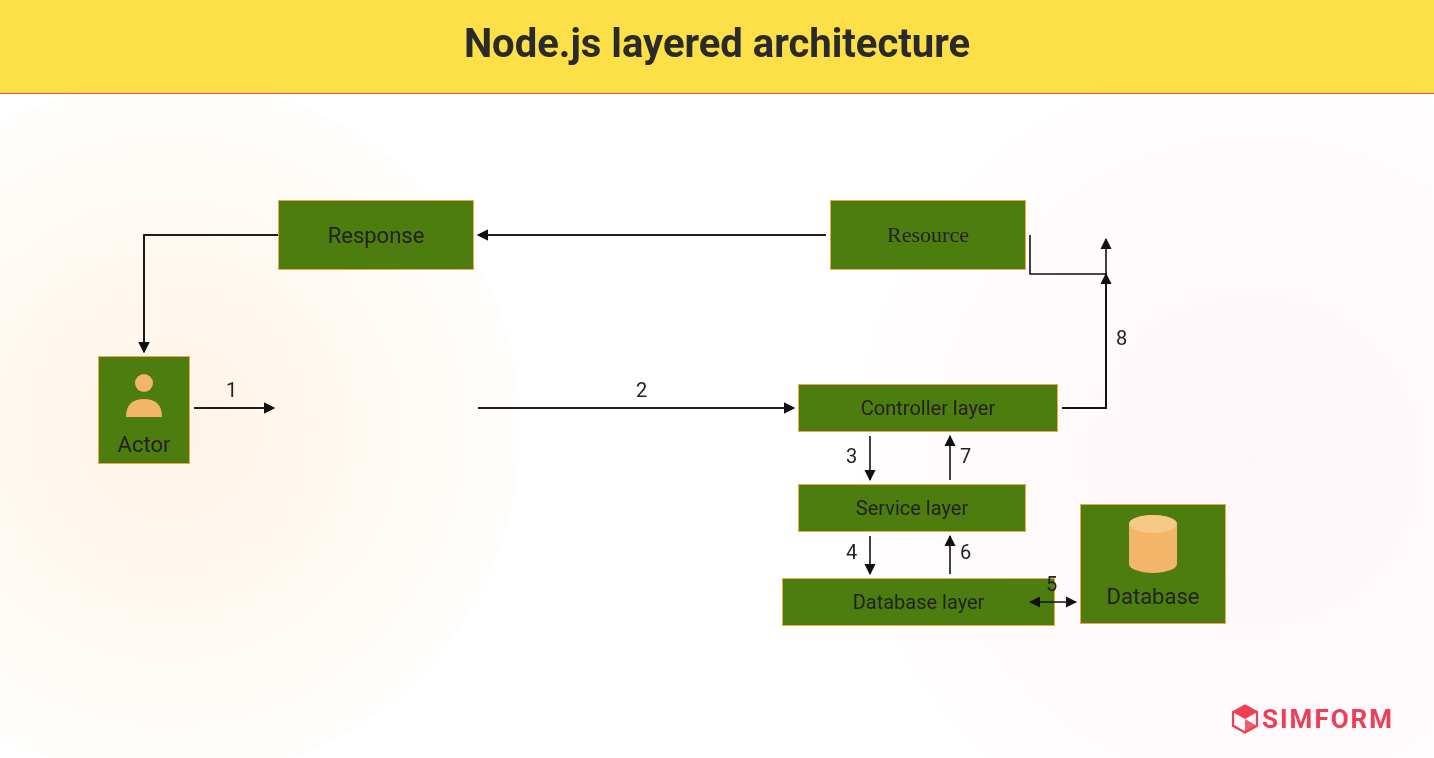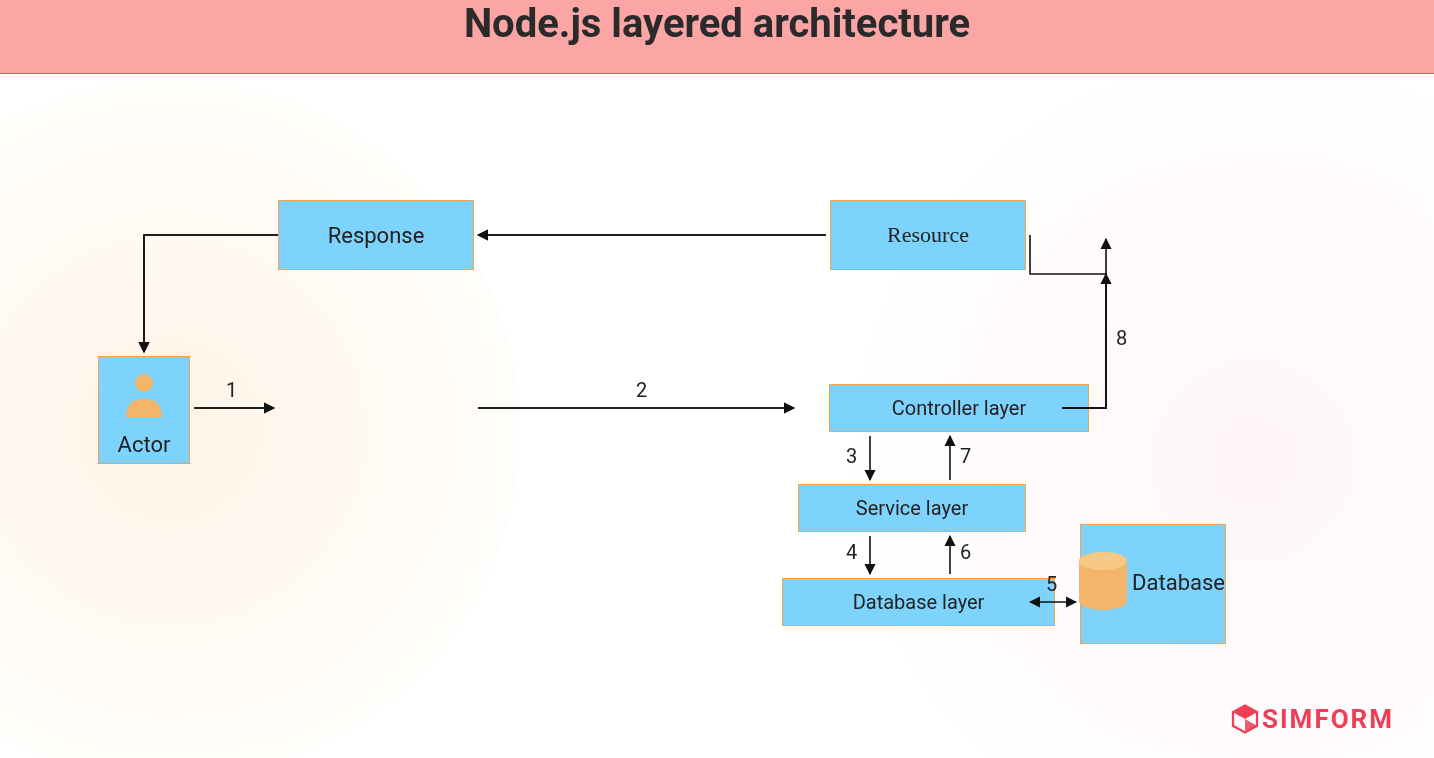--- a/index.html
+++ b/index.html
@@ -28,62 +28,63 @@
     border-radius: 50%;
     background: radial-gradient(circle, rgba(255,170,190,0.10) 0%, rgba(255,200,210,0.05) 60%, rgba(255,255,255,0) 100%);
     right: -220px;
     top: 60px;
     z-index: 0;
   }
   .title-bar {
     position: relative;
     z-index: 2;
     text-align: center;
+    padding-top: 20px;
     padding-bottom: 26px;
     border-bottom: 1px solid #f14a5a;
-    background: #fca5a5;
+    background: #fde047;
   }
   .title-bar h1 {
     font-size: 40px;
     font-weight: 700;
     color: #2a2a2a;
   }
   .canvas {
     position: absolute;
     top: 84px;
     left: 0;
     width: 1434px;
     height: 674px;
     z-index: 1;
   }
   .box {
     position: absolute;
-    background: #7dd3fc;
+    background: #4d7c0f;
     border: 1.5px solid #f3a44b;
     display: flex;
     align-items: center;
     justify-content: center;
     font-size: 22px;
     color: #222;
   }
   .box.small-text { font-size: 20px; }
   .actor-box {
     left: 98px; top: 272px; width: 92px; height: 108px;
     flex-direction: column; padding-bottom: 6px;
   }
   .actor-icon-wrap { flex:1; display:flex; align-items:center; justify-content:center; width:100%; }
 
   .response-box { left: 278px; top: 116px; width: 196px; height: 70px; }
   .request-box  { left: 278px; top: 290px; width: 196px; height: 70px; }
   .resource-box { left: 830px; top: 116px; width: 196px; height: 70px; font-family: Liberation Serif, serif; }
-  .controller-box { left: 798px; top: 300px; width: 260px; height: 48px; margin-left: 31px; }
+  .controller-box { left: 798px; top: 300px; width: 260px; height: 48px; }
   .service-box    { left: 798px; top: 400px; width: 228px; height: 48px; align-items: center; }
   .database-layer-box { left: 782px; top: 494px; width: 273px; height: 48px; }
-  .database-box   { left: 1080px; top: 440px; width: 146px; height: 120px;
-                    justify-content: flex-end; padding-bottom: 4px; }
+  .database-box   { left: 1080px; top: 420px; width: 146px; height: 120px;
+                    flex-direction: column; justify-content: flex-end; padding-bottom: 14px; }
   .db-icon-wrap { flex:1; display:flex; align-items:center; justify-content:center; width:100%; }
 
   .edge-label {
     position: absolute;
     font-size: 20px;
     color: #222;
     z-index: 3;
   }
   svg.arrows {
     position: absolute; top:0; left:0; width:1434px; height:674px; z-index:2;

